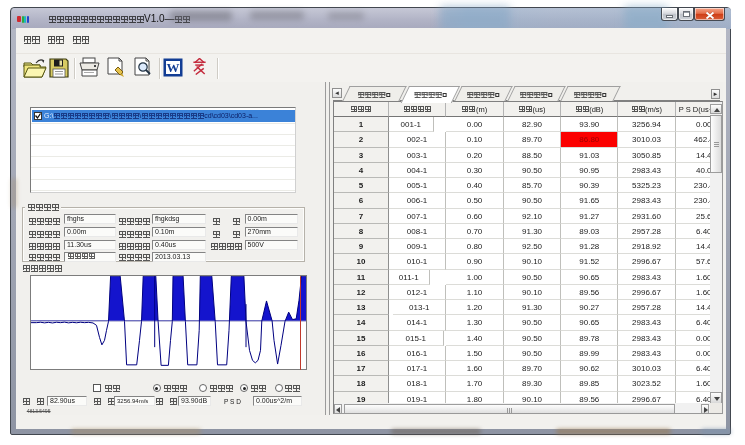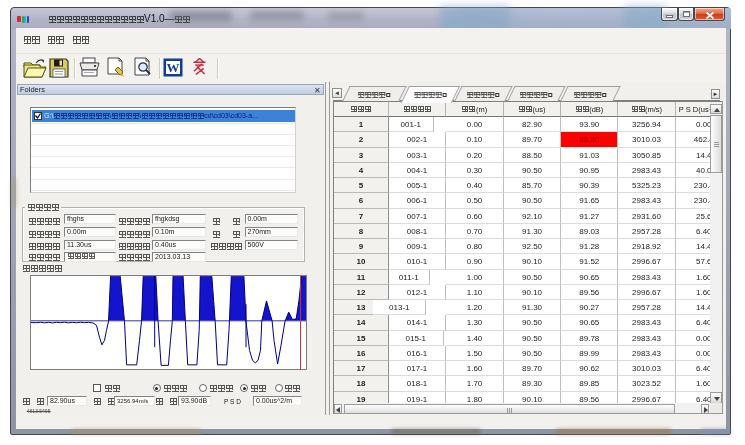--- a/index.html
+++ b/index.html
@@ -135,21 +135,20 @@
       <path d="M4.5 7.5 H13.5"></path>
       <path d="M12 6 L3 14"></path>
       <path d="M6 9 L14.5 17"></path>
       <path d="M13.5 11 L5 17.5"></path>
      </g>
    </svg>
    <div class="tsep" style="left:201px"></div>
   </div>
 
   <div id="lpanel">
-   <div id="fhead">Folders<span class="a" style="left:296px;top:0.5px;font-size:8px;color:#333">✕</span></div>
    <div id="listbox">
     <div class="lline" style="top:15px"></div>
           <div class="lline" style="top:26.4px"></div>
           <div class="lline" style="top:37.5px"></div>
           <div class="lline" style="top:48.8px"></div>
           <div class="lline" style="top:59.8px"></div>
           <div class="lline" style="top:71.1px"></div>
           <div class="lline" style="top:82.1px"></div>
     <div id="bluerow"><span style="display:inline-block;width:8px;height:8px;background:#fff;border:1px solid #333;margin:0 2.5px 0 1.5px;vertical-align:-2px;position:relative"><svg width="8" height="8" viewBox="0 0 8 8" style="position:absolute;left:-1px;top:-1px">
                 <path d="M1.5 3.5 L3.5 6 L6.5 1.5" stroke="#111" stroke-width="1.3" fill="none"></path>
@@ -336,21 +335,21 @@
             <div class="c0" style="left:0px;width:54.5px">12</div>
             <div class="c" style="left:54.5px;width:57.5px">012-1</div>
             <div class="c" style="left:112px;width:57.5px">1.10</div>
             <div class="c" style="left:169.5px;width:57.5px">90.10</div>
             <div class="c" style="left:227px;width:57px">89.56</div>
             <div class="c" style="left:284px;width:57.5px">2996.67</div>
             <div class="c" style="left:341.5px;width:57px">1.60</div>
           </div>
 <div class="trow" style="top:198.50px">
             <div class="c0" style="left:0px;width:54.5px">13</div>
-            <div class="c" style="left:39px;width:53px">013-1</div>
+            <div class="c" style="left:59px;width:53px">013-1</div>
             <div class="c" style="left:112px;width:57.5px">1.20</div>
             <div class="c" style="left:169.5px;width:57.5px">91.30</div>
             <div class="c" style="left:227px;width:57px">90.27</div>
             <div class="c" style="left:284px;width:57.5px">2957.28</div>
             <div class="c" style="left:341.5px;width:57px">14.4</div>
           </div>
 <div class="trow" style="top:213.75px">
             <div class="c0" style="left:0px;width:54.5px">14</div>
             <div class="c" style="left:54.5px;width:57.5px">014-1</div>
             <div class="c" style="left:112px;width:57.5px">1.30</div>

